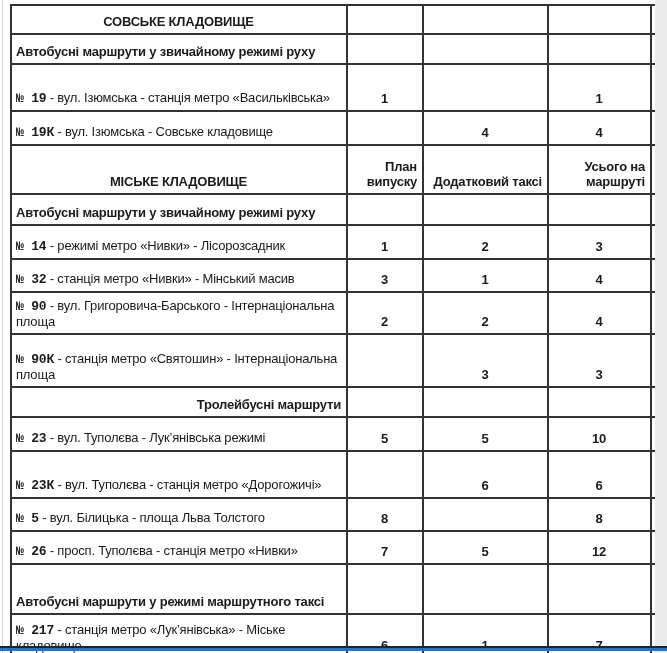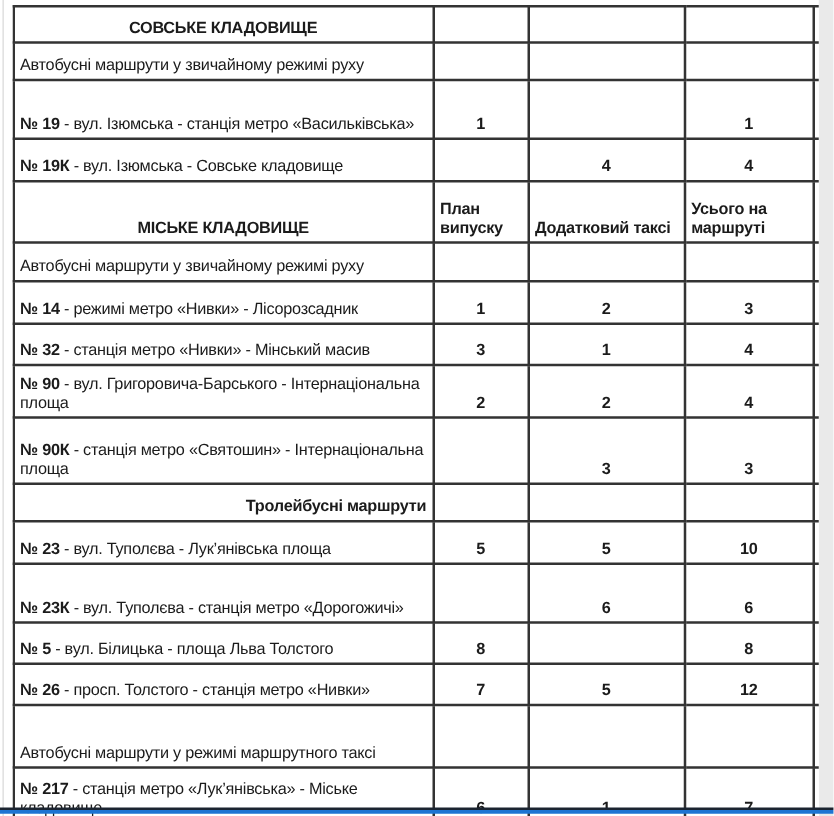--- a/index.html
+++ b/index.html
@@ -34,32 +34,32 @@
     font-size:13px;
     line-height:15px;
     letter-spacing:-0.2px;
     vertical-align:bottom;
     overflow:hidden;
   }
   td.cell-title{
     text-align:center;font-weight:bold;vertical-align:middle;font-size:13.5px;
   }
   td.cell-colhead{
-    text-align:left;font-weight:bold;vertical-align:middle;
+    text-align:right;font-weight:bold;vertical-align:middle;
   }
   td.cell-section{
-    font-weight:normal;vertical-align:bottom;
+    font-weight:bold;vertical-align:bottom;
   }
   td.cell-section-center{
     font-weight:bold;vertical-align:bottom;text-align:right;
   }
   td.cell-num{
     text-align:center;font-weight:bold;vertical-align:middle;
   }
-  td.cell-route .route-num{font-weight:bold;}
+  td.cell-route .route-num{font-weight:bold;font-family:Liberation Mono, monospace;}
   .bottom-bar{
     position:absolute;left:0;top:646px;width:100%;height:5px;z-index:5;
   }
   .bottom-bar .bar-dark{height:2px;background:#1b2430;}
   .bottom-bar .bar-blue{height:3px;background:#1e74d2;}
 </style>
 </head>
 <body>
 
 <div id="screen">
@@ -147,42 +147,42 @@
             <td></td>
           </tr>
           <tr style="height: 30px;">
             <td class="cell-section-center">Тролейбусні маршрути</td>
             <td></td>
             <td></td>
             <td></td>
             <td></td>
           </tr>
           <tr style="height: 34px;">
-            <td class="cell-route"><span class="route-num">№ 23</span><span> - вул. Туполєва - Лук’янівська площа</span></td>
+            <td class="cell-route"><span class="route-num">№ 23</span><span> - вул. Туполєва - Лук’янівська режимі</span></td>
             <td class="cell-num">5</td>
             <td class="cell-num">5</td>
             <td class="cell-num">10</td>
             <td></td>
           </tr>
           <tr style="height: 47px;">
             <td class="cell-route"><span class="route-num">№ 23К</span><span> - вул. Туполєва - станція метро «Дорогожичі»</span></td>
             <td class="cell-num"></td>
             <td class="cell-num">6</td>
             <td class="cell-num">6</td>
             <td></td>
           </tr>
           <tr style="height: 33px;">
             <td class="cell-route"><span class="route-num">№ 5</span><span> - вул. Білицька - площа Льва Толстого</span></td>
             <td class="cell-num">8</td>
             <td class="cell-num"></td>
             <td class="cell-num">8</td>
             <td></td>
           </tr>
           <tr style="height: 33px;">
-            <td class="cell-route"><span class="route-num">№ 26</span><span> - просп. Толстого - станція метро «Нивки»</span></td>
+            <td class="cell-route"><span class="route-num">№ 26</span><span> - просп. Туполєва - станція метро «Нивки»</span></td>
             <td class="cell-num">7</td>
             <td class="cell-num">5</td>
             <td class="cell-num">12</td>
             <td></td>
           </tr>
           <tr style="height: 50px;">
             <td class="cell-section">Автобусні маршрути у режимі маршрутного таксі</td>
             <td></td>
             <td></td>
             <td></td>

